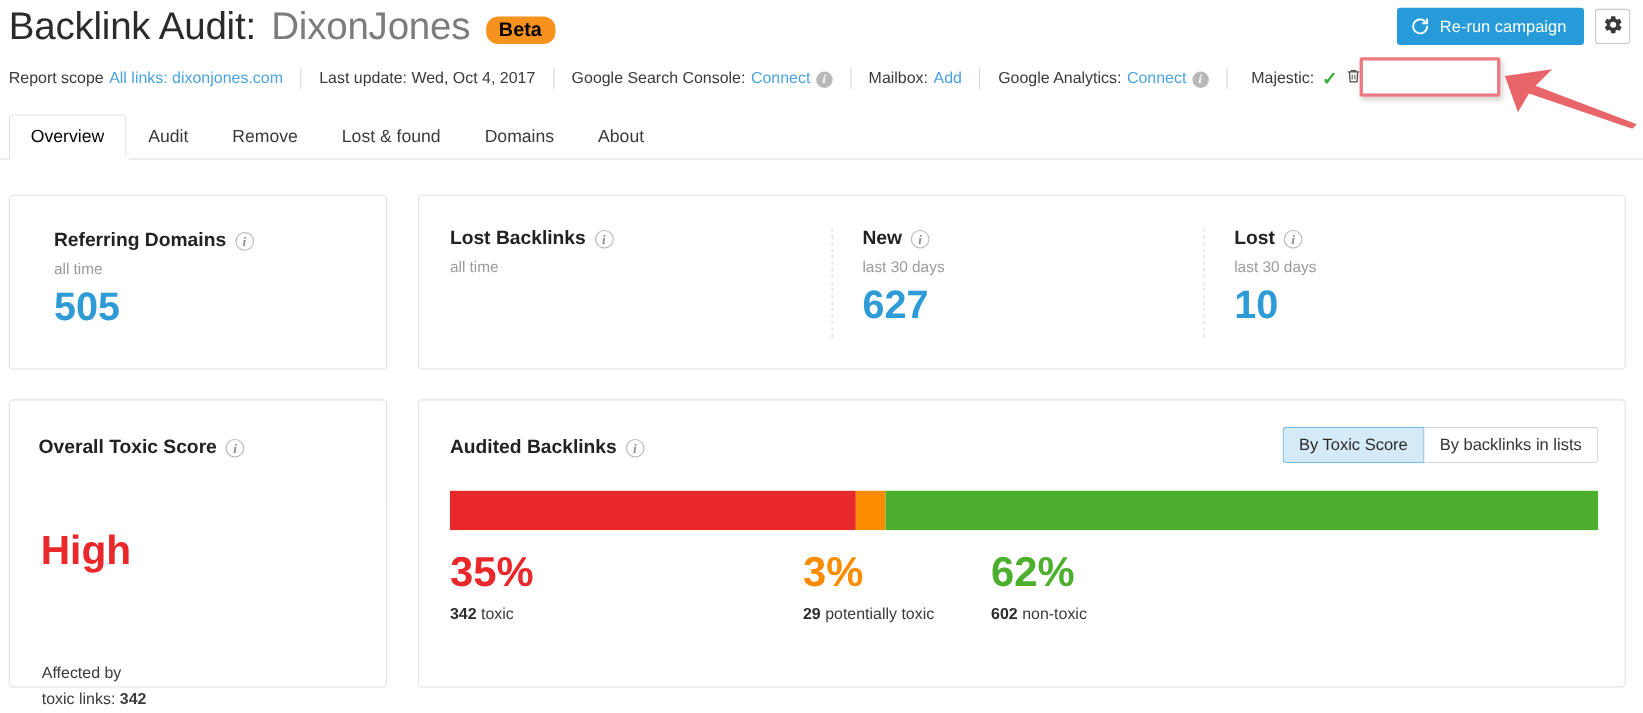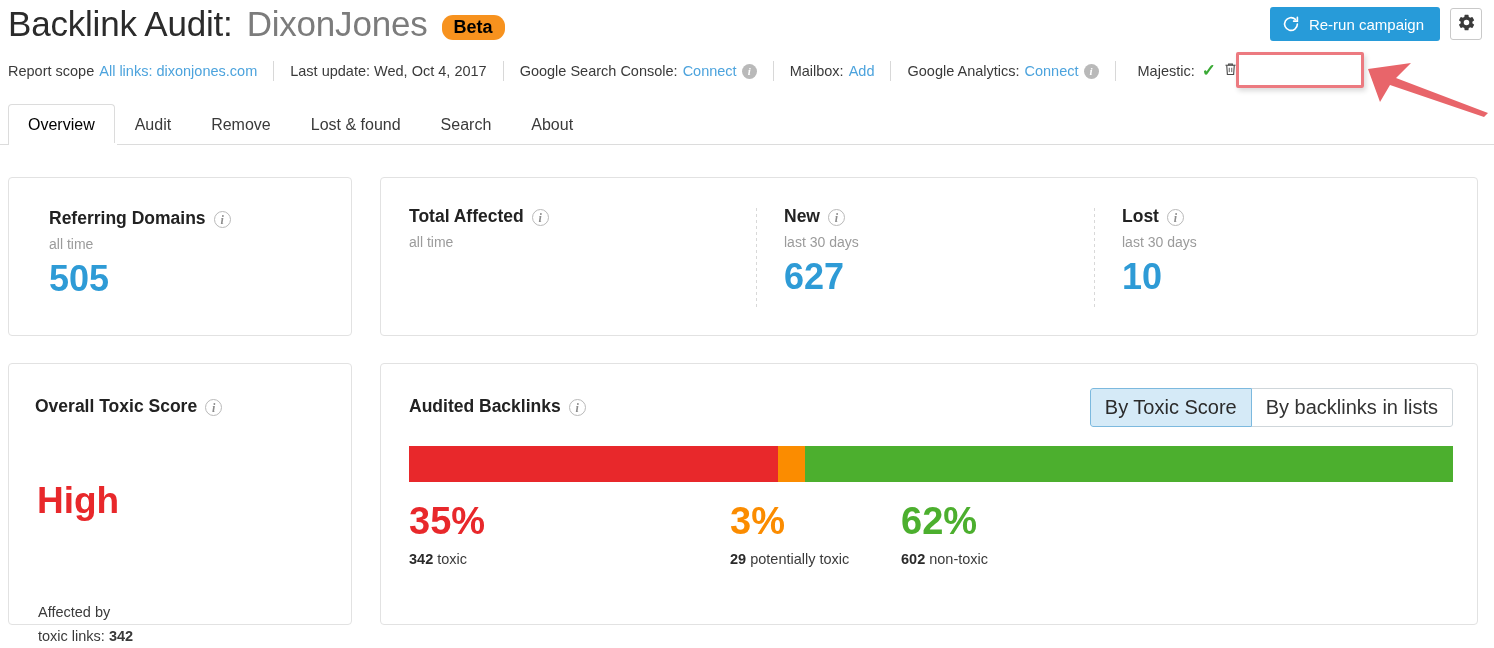--- a/index.html
+++ b/index.html
@@ -138,21 +138,21 @@
   }
   .toxic-note { font-size: 14.5px; color: #3a3a3a; line-height: 1.65; }
   .toxic-note b { font-weight: 700; }
 
   
   .toggle-group {
     position: absolute; right: 24px; top: 24px;
     display: flex; border-radius: 3px; overflow: hidden;
   }
   .tg-btn {
-    font-size: 20px; padding: 7px 14px; cursor: pointer;
+    font-size: 15px; padding: 7px 14px; cursor: pointer;
     background: #fff; border: 1px solid #cfd6da; color: #333;
     font-family: "Liberation Sans", sans-serif;
   }
   .tg-btn:first-child { border-radius: 3px 0 0 3px; }
   .tg-btn:last-child { border-radius: 0 3px 3px 0; border-left: none; }
   .tg-btn.active { background: #d5eaf7; border-color: #7cb9de; color: #2b2b2b; }
 
   
   .stackbar {
     position: absolute; left: 28px; top: 82px; height: 36px; width: 1044px;
@@ -257,21 +257,21 @@
     <div class="tab">
       <span>Audit</span>
     </div>
     <div class="tab">
       <span>Remove</span>
     </div>
     <div class="tab">
       <span>Lost &amp; found</span>
     </div>
     <div class="tab">
-      <span>Search</span>
+      <span>Domains</span>
     </div>
     <div class="tab">
       <span>About</span>
     </div>
   </div>
   <div class="tabs-underline"></div>
   <div class="tab-active-mask" style="left:9px; width:108px;"></div>
 
   <div class="card" style="left:8px; top:177px; width:344px; height:159px;">
     <div style="position:absolute; left:40px; top:30px;">
@@ -281,21 +281,21 @@
       </div>
       <div class="card-sub">all time</div>
       <div class="big-num">505</div>
     </div>
   </div>
 
   <div class="card" style="left:380px; top:177px; width:1098px; height:159px;">
 
     <div class="metric" style="left:28px;">
       <div class="card-title">
-        <span>Total Affected</span>
+        <span>Lost Backlinks</span>
         <span class="info-i" style="background:none;border:1px solid #b9b9b9;color:#8c8c8c;width:17px;height:17px;font-size:12px;">i</span>
       </div>
       <div class="card-sub">all time</div>
     </div>
 
     <div class="metric-sep" style="left:375px;"></div>
 
     <div class="metric" style="left:403px;">
       <div class="card-title">
         <span>New</span>

